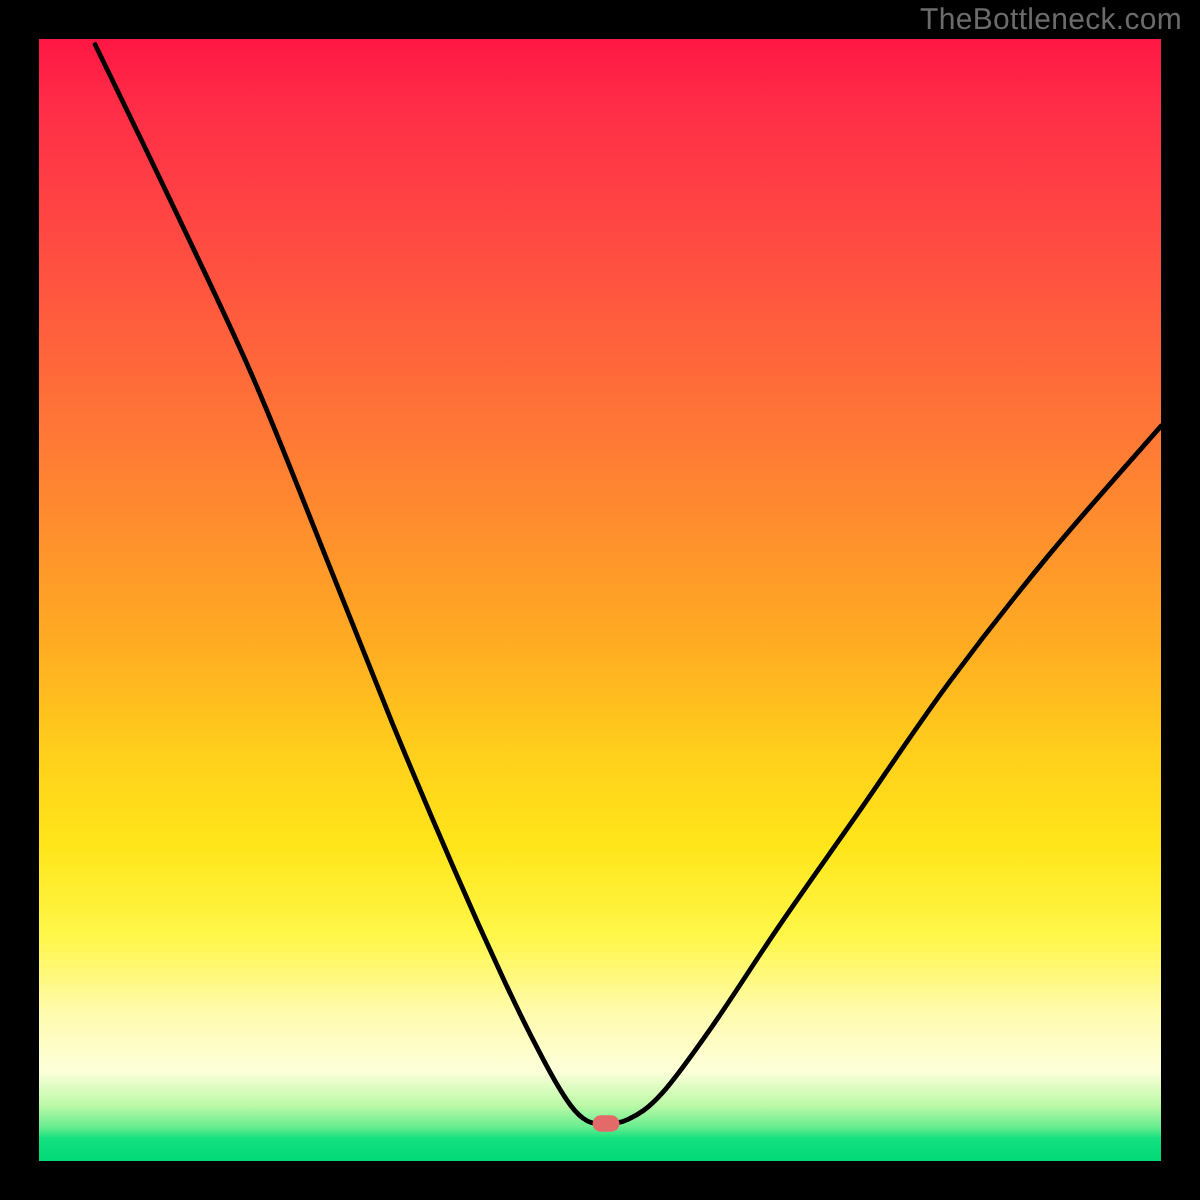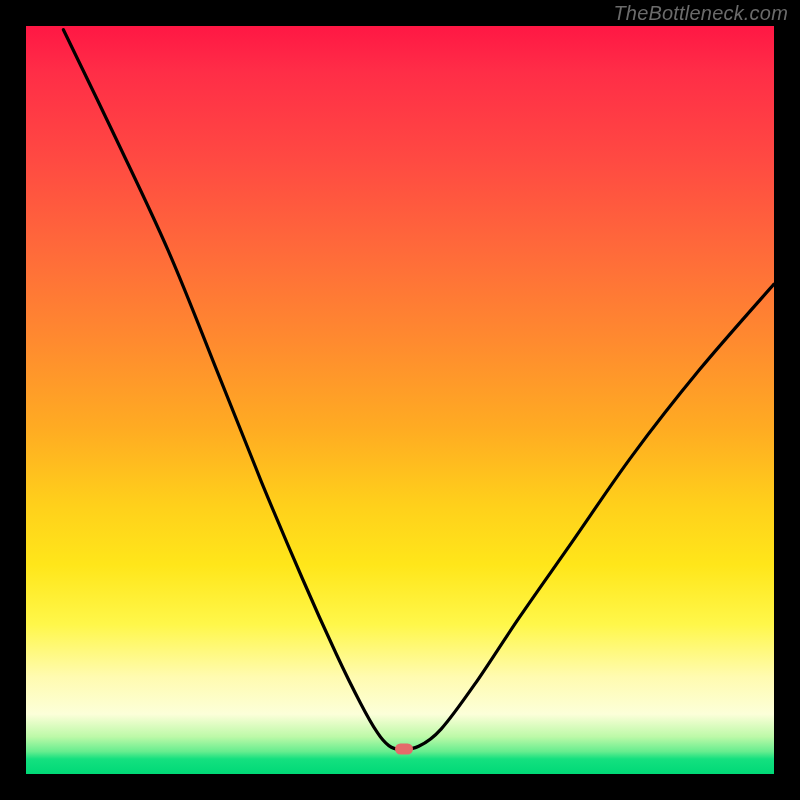--- a/index.html
+++ b/index.html
@@ -9,21 +9,20 @@
     width: 800px;
     height: 800px;
     overflow: hidden;
     font-family: Arial, Helvetica, sans-serif;
   }
   .frame {
     position: relative;
     width: 800px;
     height: 800px;
     background: #000;
-    font-style: italic;
   }
   .watermark {
     position: absolute;
     top: 2px;
     right: 12px;
     color: #6b6b6b;
     font-size: 20px;
     font-weight: 500;
     z-index: 3;
     letter-spacing: 0.2px;

